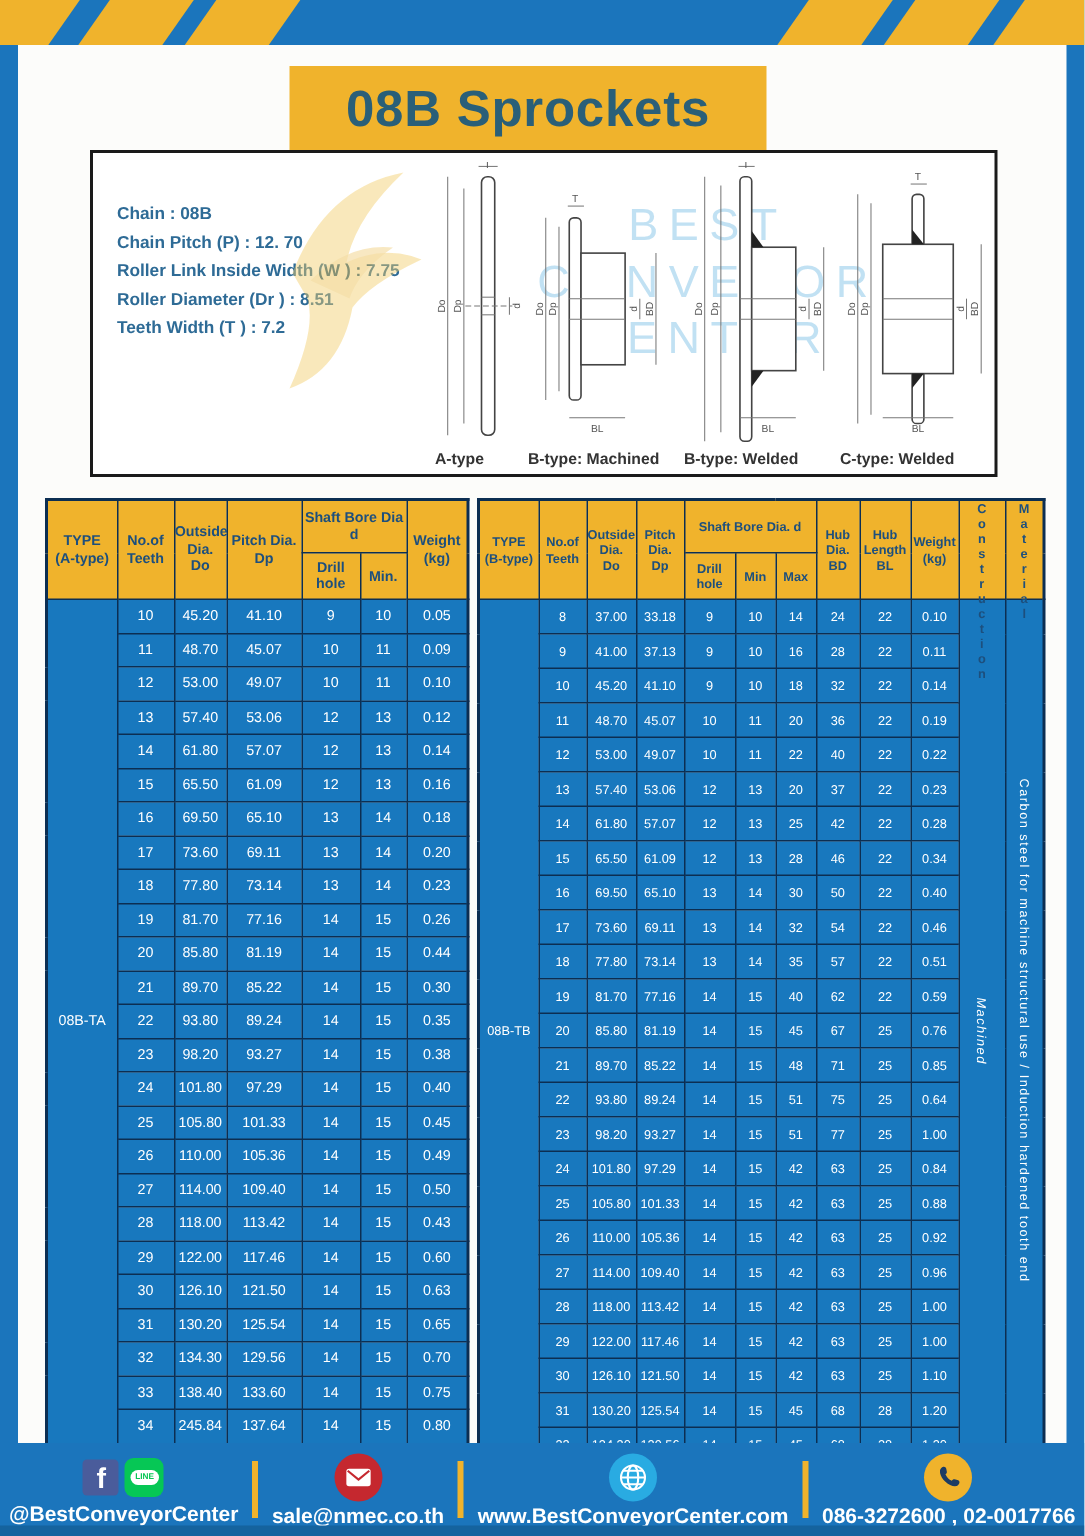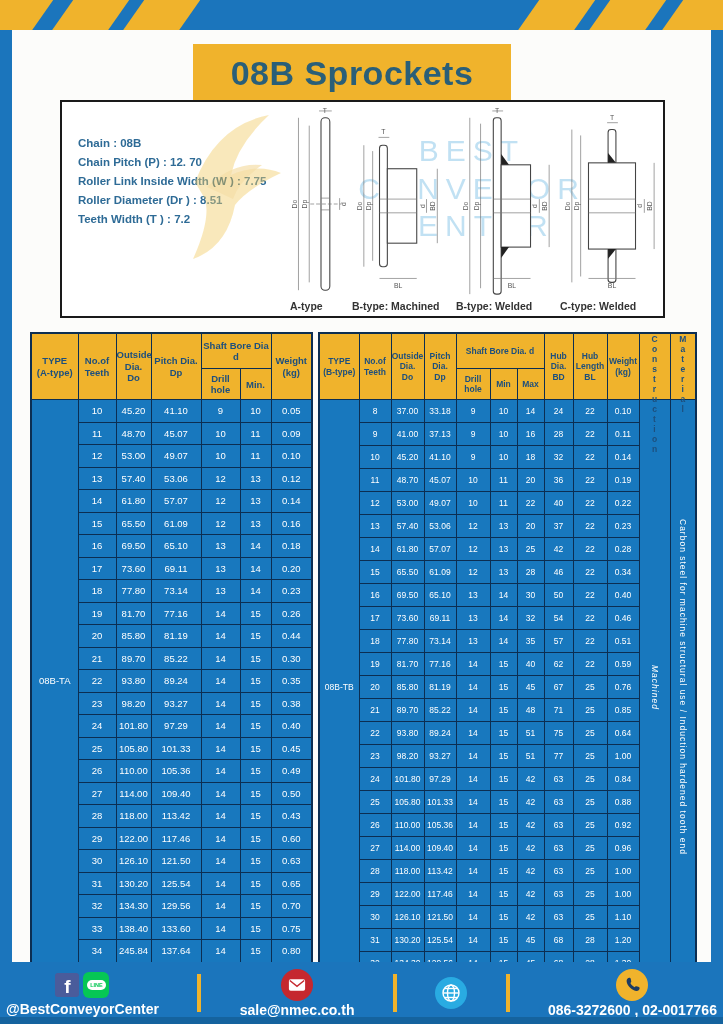--- a/index.html
+++ b/index.html
@@ -813,20 +813,21 @@
     <div class="fgroup">
       <div class="circle globe">
         <svg width="22" height="22" viewBox="0 0 22 22" fill="none" stroke="#fff" stroke-width="1.4">
           <circle cx="11" cy="11" r="8"></circle>
             <line x1="3" y1="11" x2="19" y2="11"></line>
             <ellipse cx="11" cy="11" rx="3.5" ry="8"></ellipse>
             <line x1="4.5" y1="6.5" x2="17.5" y2="6.5"></line>
             <line x1="4.5" y1="15.5" x2="17.5" y2="15.5"></line>
         </svg>
       </div>
+      <div class="flabel">www.BestConveyorCenter.com</div>
     </div>
     <div class="fdiv"></div>
     <div class="fgroup">
       <div class="circle phone">
         <svg width="20" height="20" viewBox="0 0 26 24">
             <path d="M7 4 C9 2 11 2.5 11.5 4.5 L12 7 C12.2 8 11.6 8.8 10.8 9.2 C11.8 11.8 13.8 13.8 16.4 14.8 C16.9 14 17.7 13.4 18.7 13.6 L21.2 14.2 C23.2 14.7 23.7 16.7 21.7 18.7 C19.7 20.7 14.6 19.6 10.3 15.3 C6 11 5 6 7 4 Z" fill="#1D3C63"></path>
           </svg>
       </div>
       <div class="flabel">086-3272600 , 02-0017766</div>
     </div>

